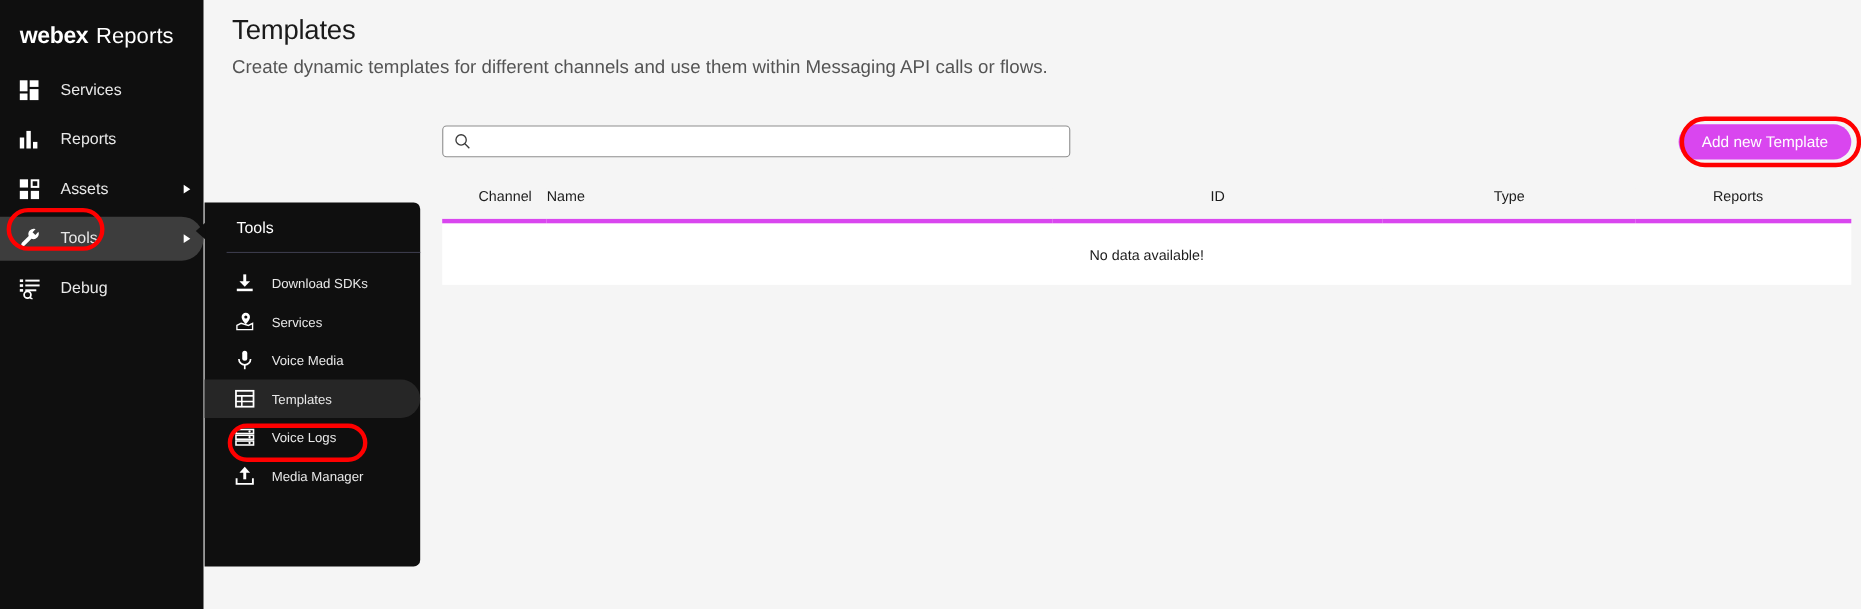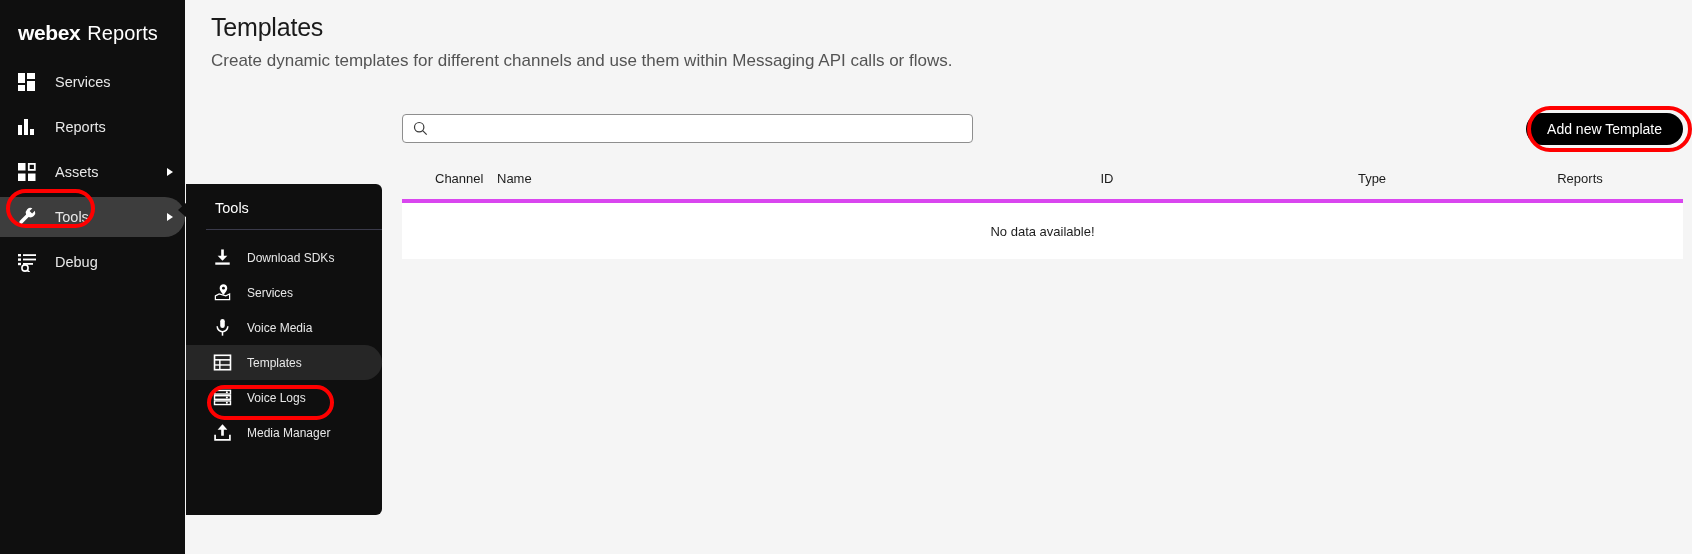--- a/index.html
+++ b/index.html
@@ -213,21 +213,21 @@
     margin-left: 8px;
   }
   .search-input::placeholder { color: #9a9a9a; }
 
   .add-btn {
     position: absolute;
     right: 9px;
     top: -1px;
     height: 32px;
     padding: 0 21px;
-    background: #000000;
+    background: #d946ef;
     color: #ffffff;
     font-size: 14px;
     font-family: "Liberation Sans", sans-serif;
     border: none;
     border-radius: 17px;
     cursor: pointer;
   }
   .ring-add {
     position: absolute;
     right: 0px;

